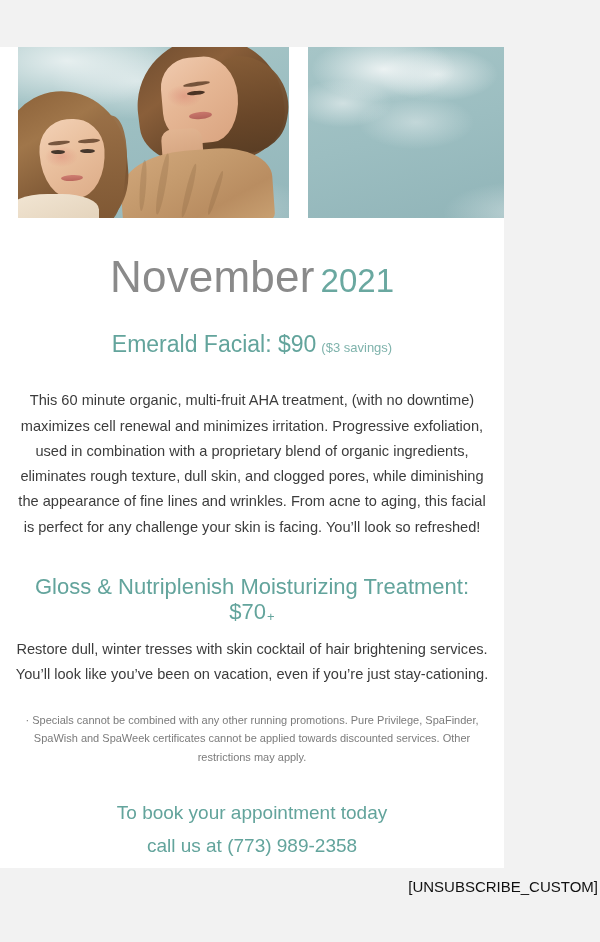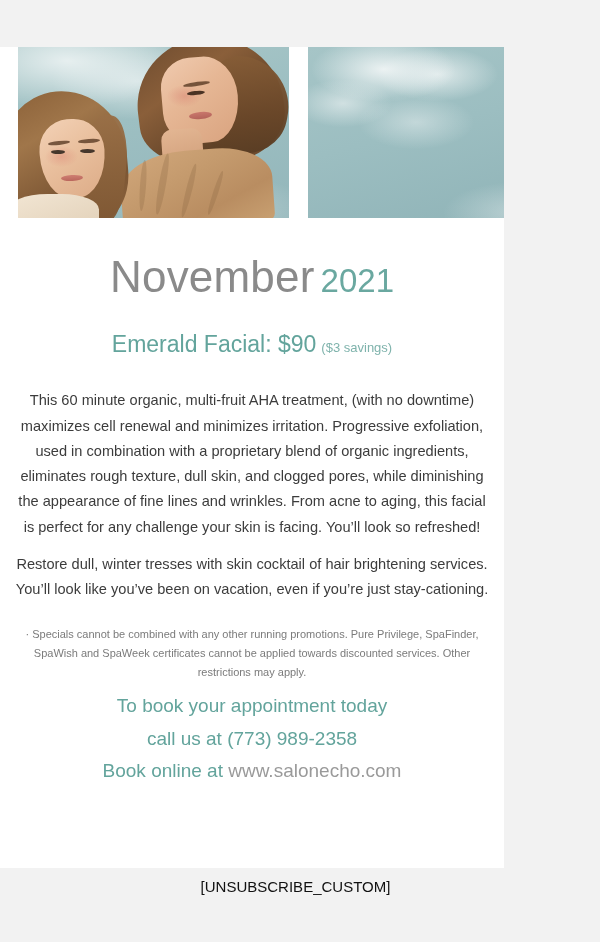--- a/index.html
+++ b/index.html
@@ -268,36 +268,36 @@
 
   .fineprint {
     margin: 23px auto 0 auto;
     max-width: 560px;
     font-size: 11px;
     line-height: 1.72;
     color: #7b7b7b;
   }
 
   .cta {
-    margin-top: 8px;
+    margin-top: 30px;
   }
   .cta-line {
     font-size: 19px;
     line-height: 1.72;
     color: #63a49c;
   }
   .cta-url {
     color: #9a9a9a;
   }
 
   
   .footer {
     background: #f2f2f2;
-    padding: 10px 12px 0 3px;
-    text-align: center;
+    padding: 10px 2px 0 3px;
+    text-align: right;
   }
   .unsub {
     font-size: 15px;
     color: #111111;
     line-height: 1.2;
   }
 </style>
 </head>
 <body>
 
@@ -346,20 +346,23 @@
 
     <div class="month-line">
       <span class="month-name">November</span><span class="month-year">2021</span>
     </div>
 
     <div class="offer-heading offer-1">
       <span>Emerald Facial: $90</span><span class="savings">($3 savings)</span>
     </div>
     <p class="body-copy">This 60 minute organic, multi-fruit AHA treatment, (with no downtime) maximizes cell renewal and minimizes irritation. Progressive exfoliation, used in combination with a proprietary blend of organic ingredients, eliminates rough texture, dull skin, and clogged pores, while diminishing the appearance of fine lines and wrinkles. From acne to aging, this facial is perfect for any challenge your skin is facing. You’ll look so refreshed!</p>
 
+    <div class="offer-heading offer-2">
+      <span>Gloss &amp; Nutriplenish Moisturizing Treatment: $70</span><span class="plus">+</span>
+    </div>
     <p class="body-copy body-copy-2">Restore dull, winter tresses with skin cocktail of hair brightening services. You’ll look like you’ve been on vacation, even if you’re just stay-cationing.</p>
 
     <p class="fineprint">· Specials cannot be combined with any other running promotions. Pure Privilege, SpaFinder, SpaWish and SpaWeek certificates cannot be applied towards discounted services. Other restrictions may apply.</p>
 
     <div class="cta">
       <div class="cta-line">To book your appointment today</div>
       <div class="cta-line">call us at (773) 989-2358</div>
       <div class="cta-line"><span>Book online at </span><span class="cta-url">www.salonecho.com</span></div>
     </div>
 

